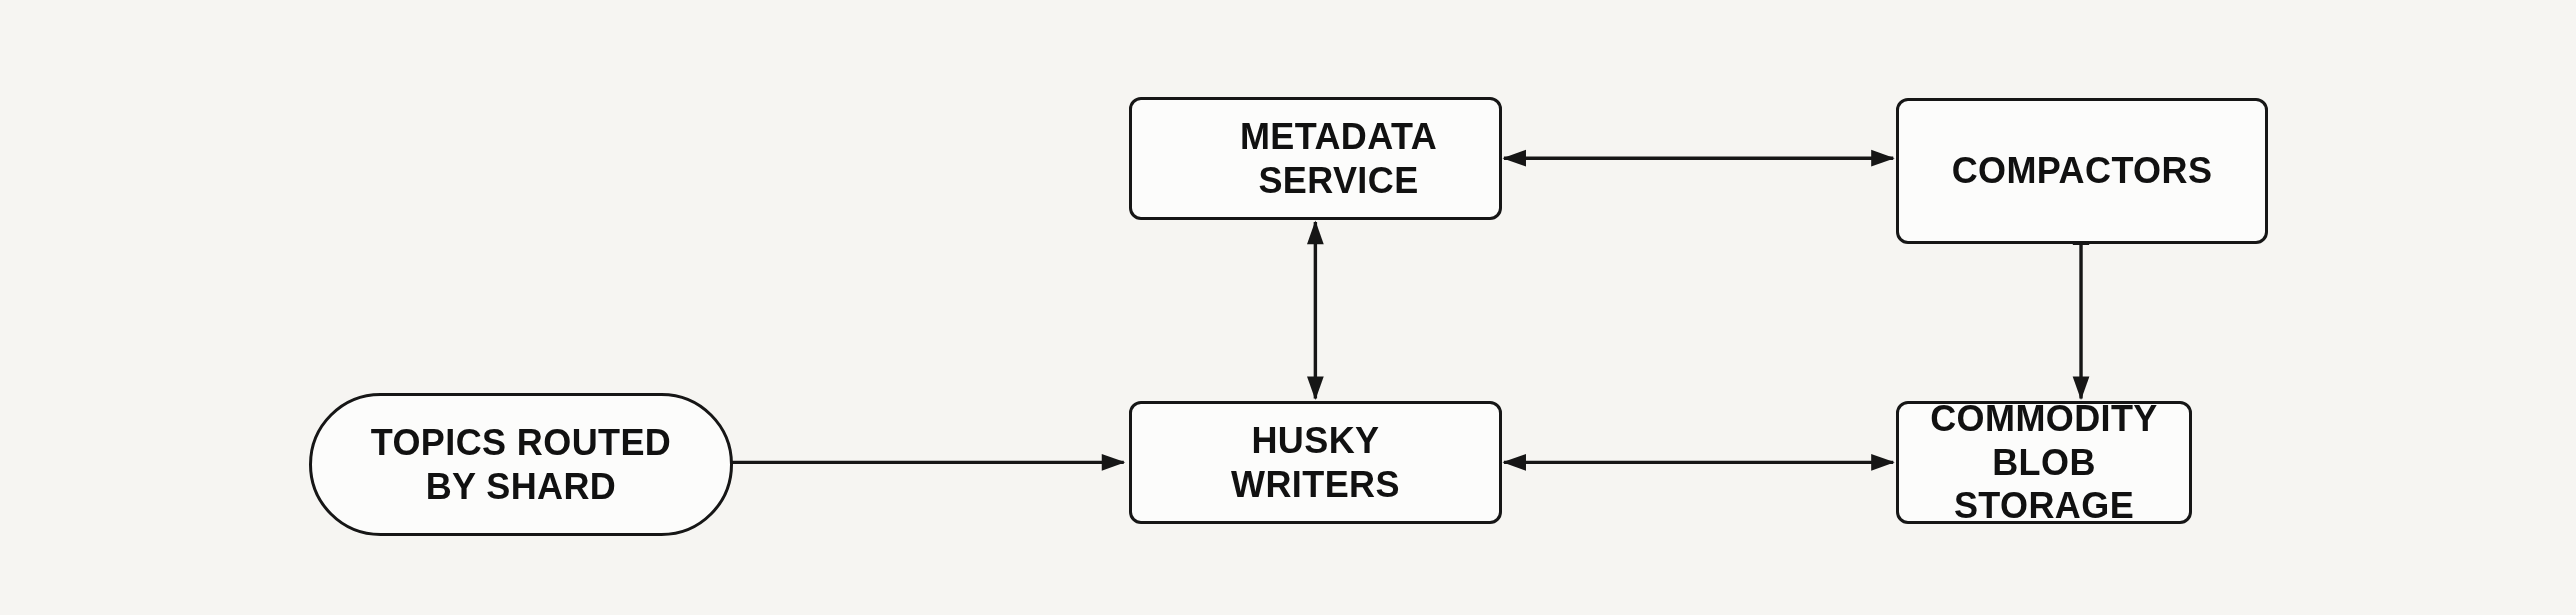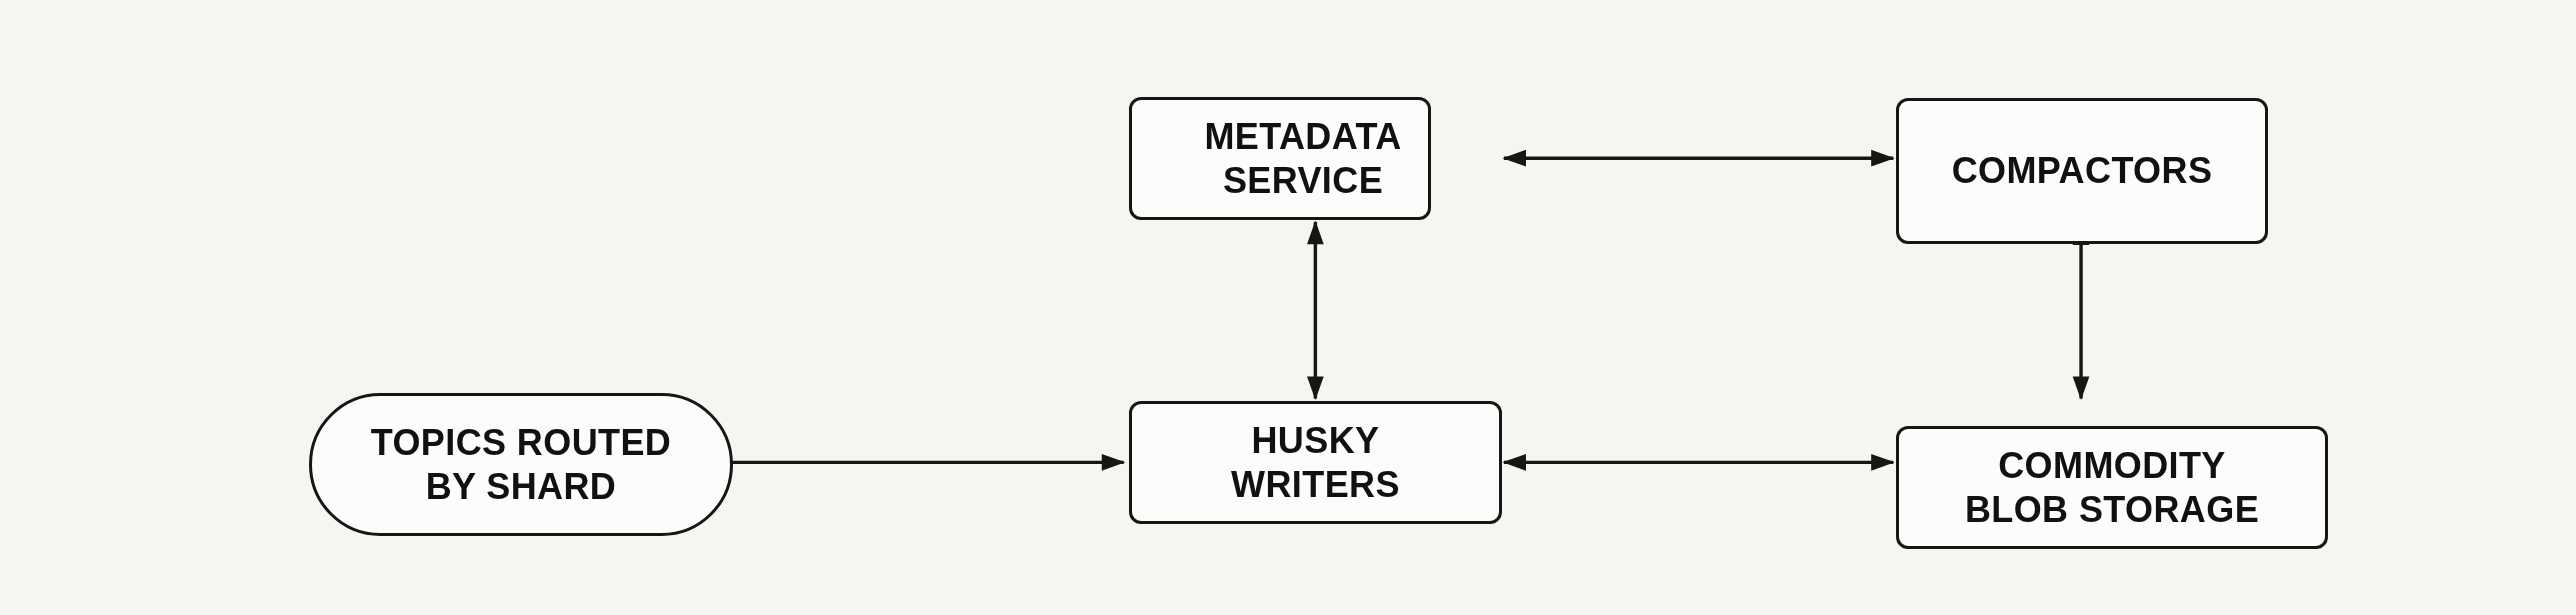--- a/index.html
+++ b/index.html
@@ -39,24 +39,24 @@
     line-height: 1.22;
     letter-spacing: 0.4px;
     color: #111111;
     white-space: pre-line;
   }
   .node.pill {
     border-radius: 76px;
   }
   
   #node-topics     { left: 309px;  top: 393px; width: 424px; height: 143px; }
-  #node-metadata   { left: 1129px; top: 97px; width: 302px; height: 123px; padding-left: 46px; }
+  #node-metadata   { left: 1129px; top: 97px; width: 373px; height: 123px; padding-left: 46px; }
   #node-compactors { left: 1896px; top: 98px; width: 372px; height: 146px; }
   #node-husky      { left: 1129px; top: 401px; width: 373px; height: 123px; justify-content: center; }
-  #node-commodity  { left: 1896px; top: 401px; width: 432px; height: 123px; margin-top: 25px; }
+  #node-commodity  { left: 1896px; top: 401px; width: 296px; height: 123px; }
   .edge {
     stroke: #161616;
     stroke-width: 4.5;
   }
 </style>
 </head>
 <body>
 
 <div class="canvas">
 

